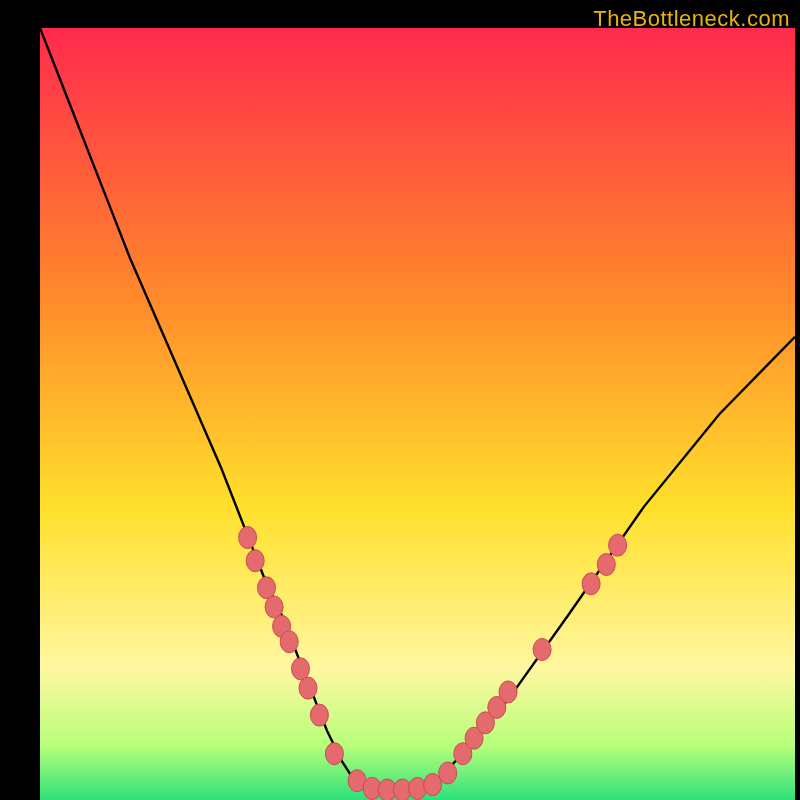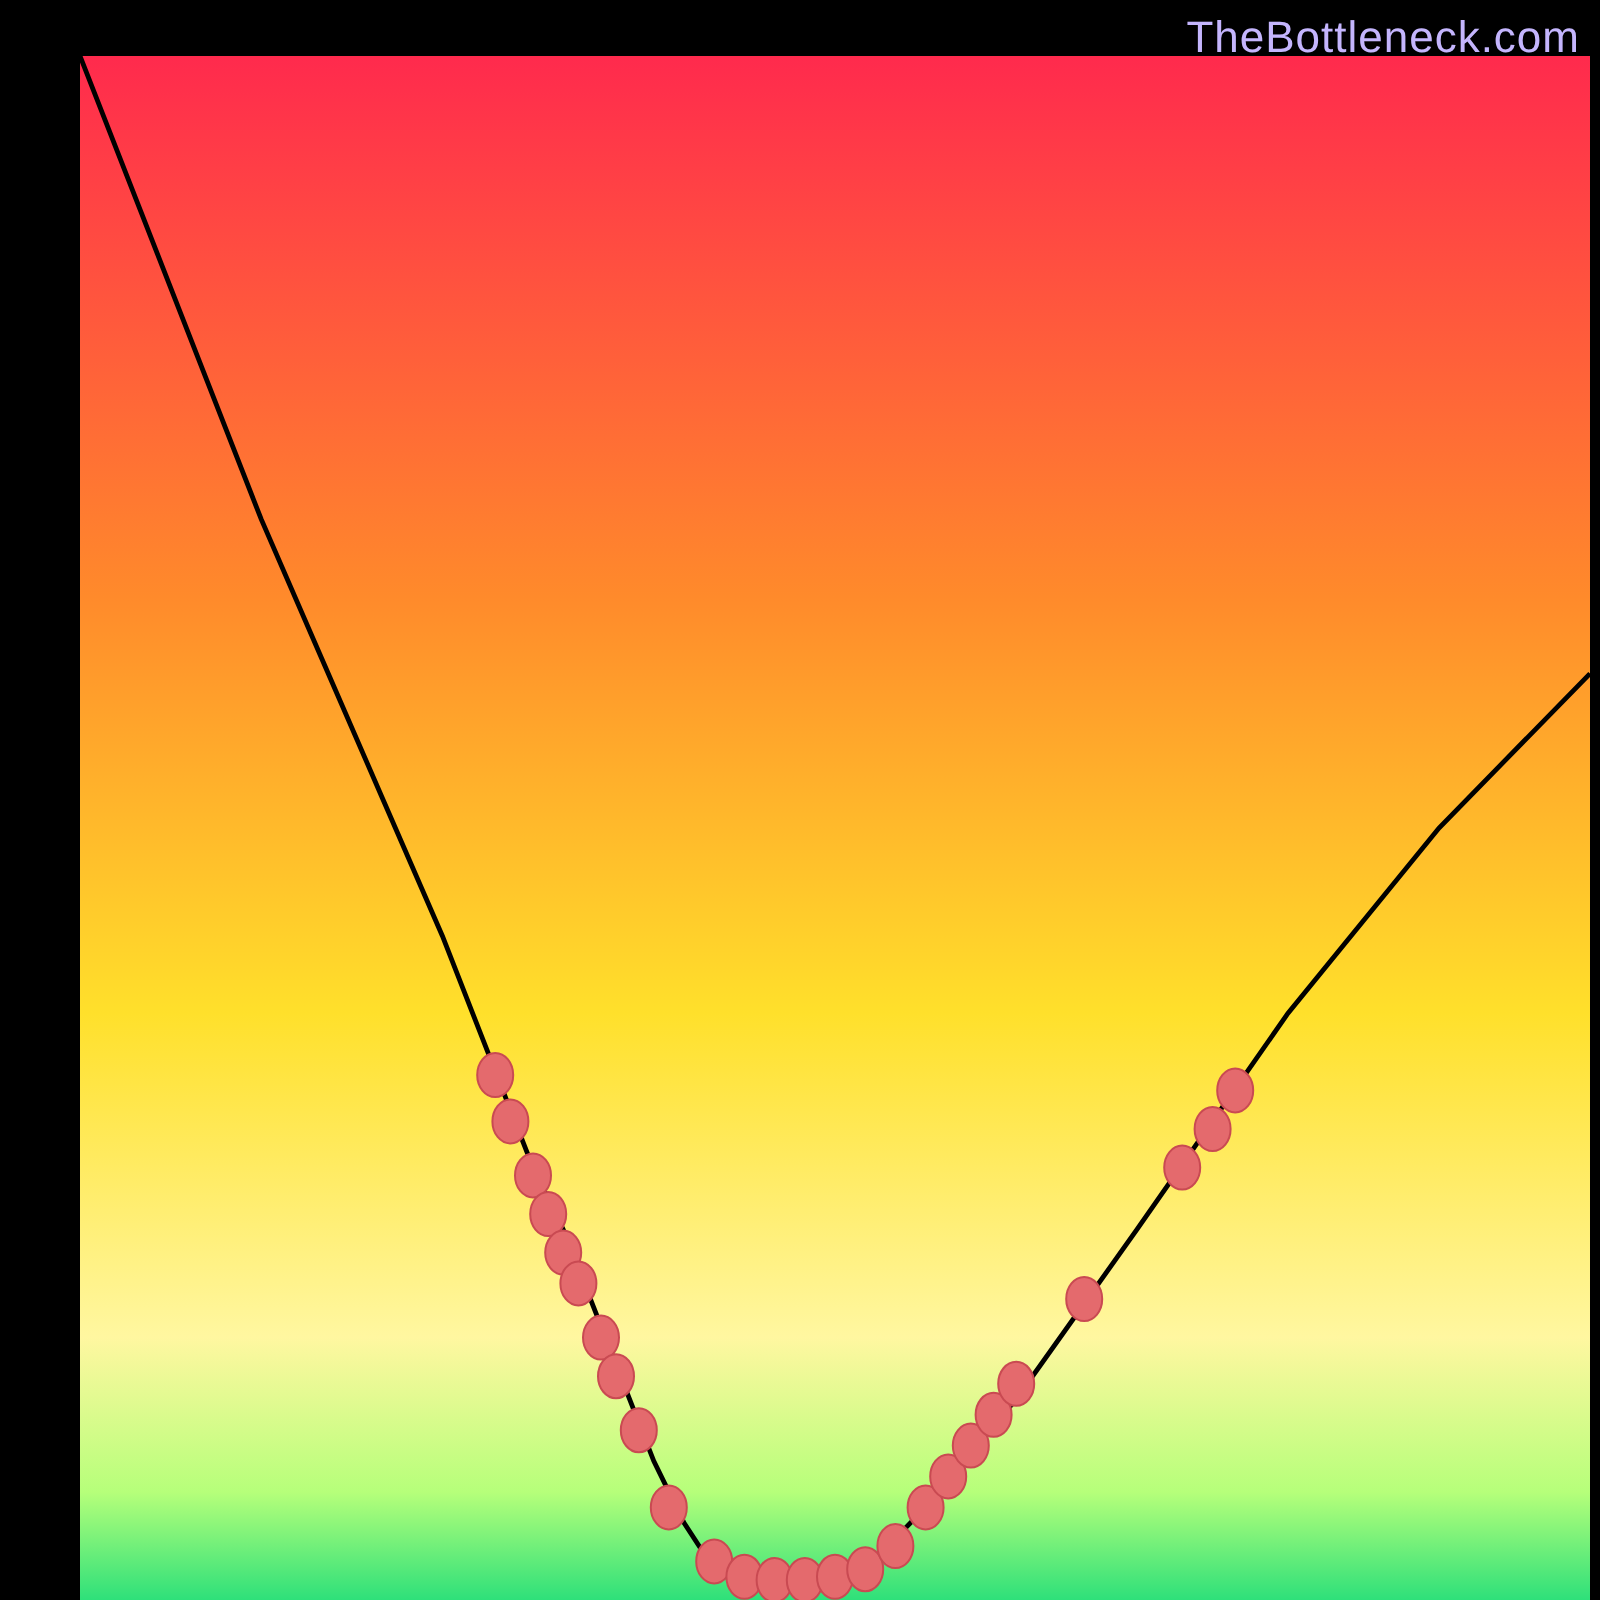--- a/index.html
+++ b/index.html
@@ -14,21 +14,21 @@
   .frame {
     position: relative;
     width: 800px;
     height: 800px;
     background: #000;
   }
   .watermark {
     position: absolute;
     top: 6px;
     right: 10px;
-    color: #c4b5fd;
+    color: #eab308;
     font-size: 22px;
     letter-spacing: 0.5px;
     z-index: 10;
     user-select: none;
   }
   .plot {
     position: absolute;
     left: 40px;
     top: 28px;
     width: 755px;

